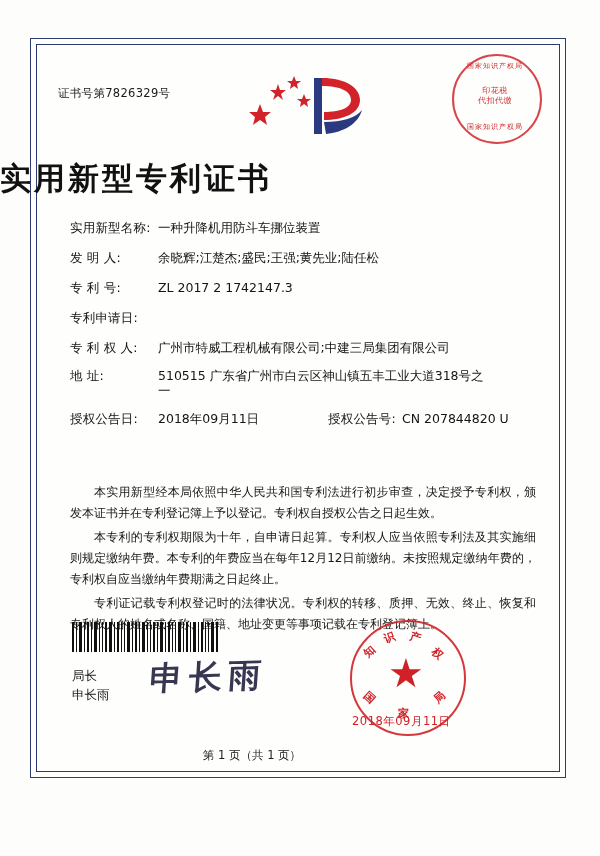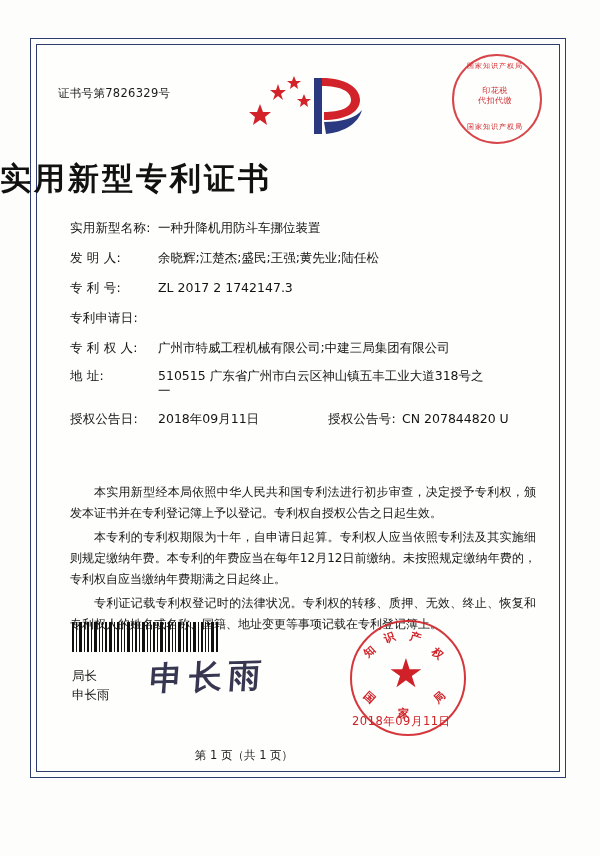--- a/index.html
+++ b/index.html
@@ -269,21 +269,21 @@
     left: 352px;
     top: 714px;
     font-size: 11.5px;
     color: #cf2127;
     font-family: "DejaVu Sans", sans-serif;
     letter-spacing: .5px;
   }
 
   .page-num {
     position: absolute;
-    left: 4px;
+    left: 12px;
     top: 748px;
     width: 480px;
     text-align: center;
     font-size: 11.5px;
     font-family: "DejaVu Sans", sans-serif;
     color: #1c1c1c;
   }
 
   
   .footer {

